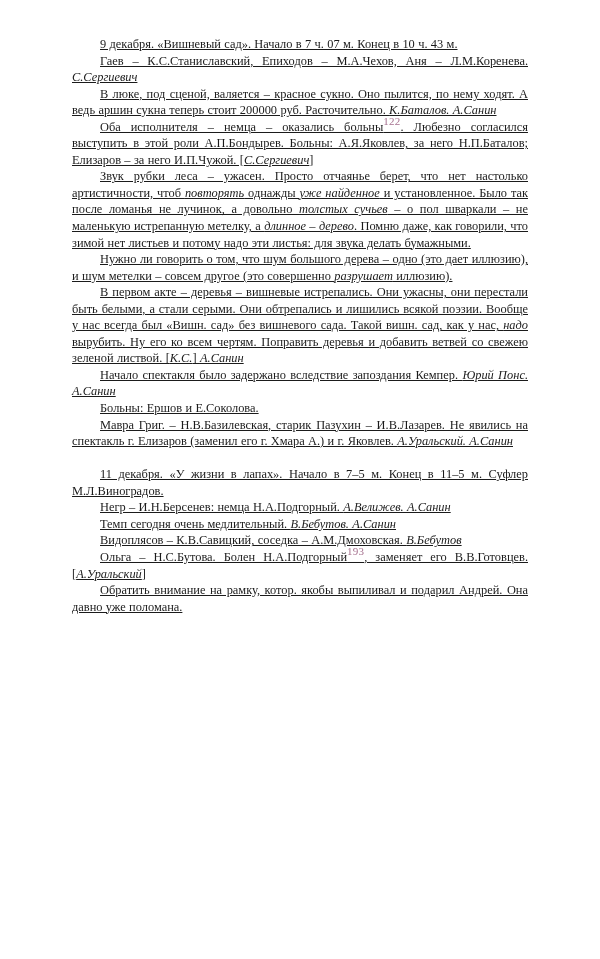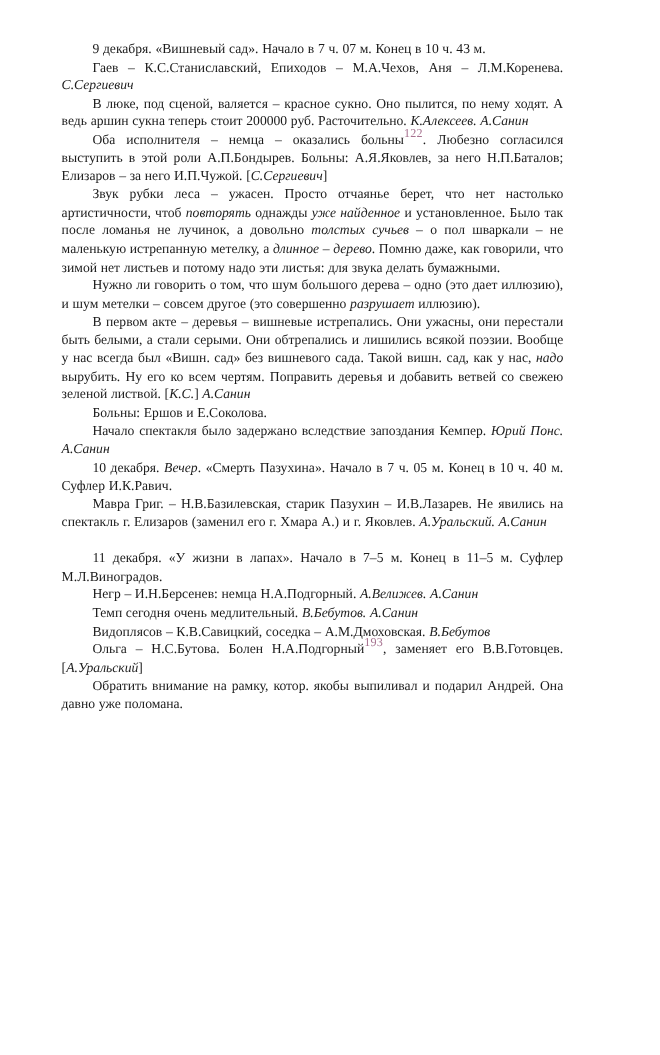--- a/index.html
+++ b/index.html
@@ -14,22 +14,23 @@
     overflow: hidden;
     font-family: "Liberation Serif", "DejaVu Serif", serif;
     color: #1b1b1b;
     -webkit-font-smoothing: antialiased;
   }
   .page {
     position: relative;
     box-sizing: border-box;
     width: 600px;
     height: 959px;
-    padding: 36px 72px 0 56px;
+    padding: 36px 72px 0 72px;
     background: #ffffff;
+    text-decoration: underline;
   }
   .text-column {
     width: 456px;
   }
   p.para {
     margin: 0;
     padding: 0;
     font-size: 12.4px;
     line-height: 16.55px;
     text-align: justify;
@@ -55,28 +56,27 @@
   }
 </style>
 </head>
 <body>
 
 <div class="page">
   <div class="text-column" id="text-column">
 
   <p class="para" id="p1"><span>9 декабря. «Вишневый сад». Начало в 7 ч. 07 м. Конец в 10 ч. 43 м.</span></p>
       <p class="para" id="p2"><span>Гаев – К.С.Станиславский, Епиходов – М.А.Чехов, Аня – Л.М.Коренева. </span><i>С.Сергиевич</i></p>
-      <p class="para" id="p3"><span>В люке, под сценой, валяется – красное сукно. Оно пылится, по нему ходят. А ведь аршин сукна теперь стоит 200000 руб. Расточительно. </span><i>К.Алексеев. А.Санин</i></p>
+      <p class="para" id="p3"><span>В люке, под сценой, валяется – красное сукно. Оно пылится, по нему ходят. А ведь аршин сукна теперь стоит 200000 руб. Расточительно. </span><i>К.Баталов. А.Санин</i></p>
       <p class="para" id="p4"><span>Оба исполнителя – немца – оказались больны</span><sup class="footnote-ref">122</sup><span>. Любезно согласился выступить в этой роли А.П.Бондырев. Больны: А.Я.Яковлев, за него Н.П.Баталов; Елизаров – за него И.П.Чужой. [</span><i>С.Сергиевич</i><span>]</span></p>
       <p class="para" id="p5"><span>Звук рубки леса – ужасен. Просто отчаянье берет, что нет настолько артистичности, чтоб </span><i>повторять</i><span> однажды </span><i>уже найденное</i><span> и установленное. Было так после ломанья не лучинок, а довольно </span><i>толстых сучьев</i><span> – о пол шваркали – не маленькую истрепанную метелку, а </span><i>длинное – дерево</i><span>. Помню даже, как говорили, что зимой нет листьев и потому надо эти листья: для звука делать бумажными.</span></p>
       <p class="para" id="p6"><span>Нужно ли говорить о том, что шум большого дерева – одно (это дает иллюзию), и шум метелки – совсем другое (это совершенно </span><i>разрушает</i><span> иллюзию).</span></p>
       <p class="para" id="p7"><span>В первом акте – деревья – вишневые истрепались. Они ужасны, они перестали быть белыми, а стали серыми. Они обтрепались и лишились всякой поэзии. Вообще у нас всегда был «Вишн. сад» без вишневого сада. Такой вишн. сад, как у нас, </span><i>надо</i><span> вырубить. Ну его ко всем чертям. Поправить деревья и добавить ветвей со свежею зеленой листвой. [</span><i>К.С.</i><span>] </span><i>А.Санин</i></p>
+      <p class="para" id="p10"><span>Начало спектакля было задержано вследствие запоздания Кемпер. </span><i>Юрий Понс. А.Санин</i></p>
       <p class="para" id="p9"><span>Больны: Ершов и Е.Соколова.</span></p>
-      <p class="para" id="p10"><span>Начало спектакля было задержано вследствие запоздания Кемпер. </span><i>Юрий Понс. А.Санин</i></p>
-      <p class="para" id="p11"><span>10 декабря. </span><i>Вечер</i><span>. «Смерть Пазухина». Начало в 7 ч. 05 м. Конец в 10 ч. 40 м. Суфлер И.К.Равич.</span></p>
       <p class="para" id="p12"><span>Мавра Григ. – Н.В.Базилевская, старик Пазухин – И.В.Лазарев. Не явились на спектакль г. Елизаров (заменил его г. Хмара А.) и г. Яковлев. </span><i>А.Уральский. А.Санин</i></p>
       <p class="para gap-before" id="p13"><span>11 декабря. «У жизни в лапах». Начало в 7–5 м. Конец в 11–5 м. Суфлер М.Л.Виноградов.</span></p>
       <p class="para" id="p14"><span>Негр – И.Н.Берсенев: немца Н.А.Подгорный. </span><i>А.Велижев. А.Санин</i></p>
       <p class="para" id="p17"><span>Темп сегодня очень медлительный. </span><i>В.Бебутов. А.Санин</i></p>
       <p class="para" id="p16"><span>Видоплясов – К.В.Савицкий, соседка – А.М.Дмоховская. </span><i>В.Бебутов</i></p>
       <p class="para" id="p19"><span>Ольга – Н.С.Бутова. Болен Н.А.Подгорный</span><sup class="footnote-ref">193</sup><span>, заменяет его В.В.Готовцев. [</span><i>А.Уральский</i><span>]</span></p>
       <p class="para" id="p20"><span>Обратить внимание на рамку, котор. якобы выпиливал и подарил Андрей. Она давно уже поломана.</span></p>
     </div>
 </div>
 

